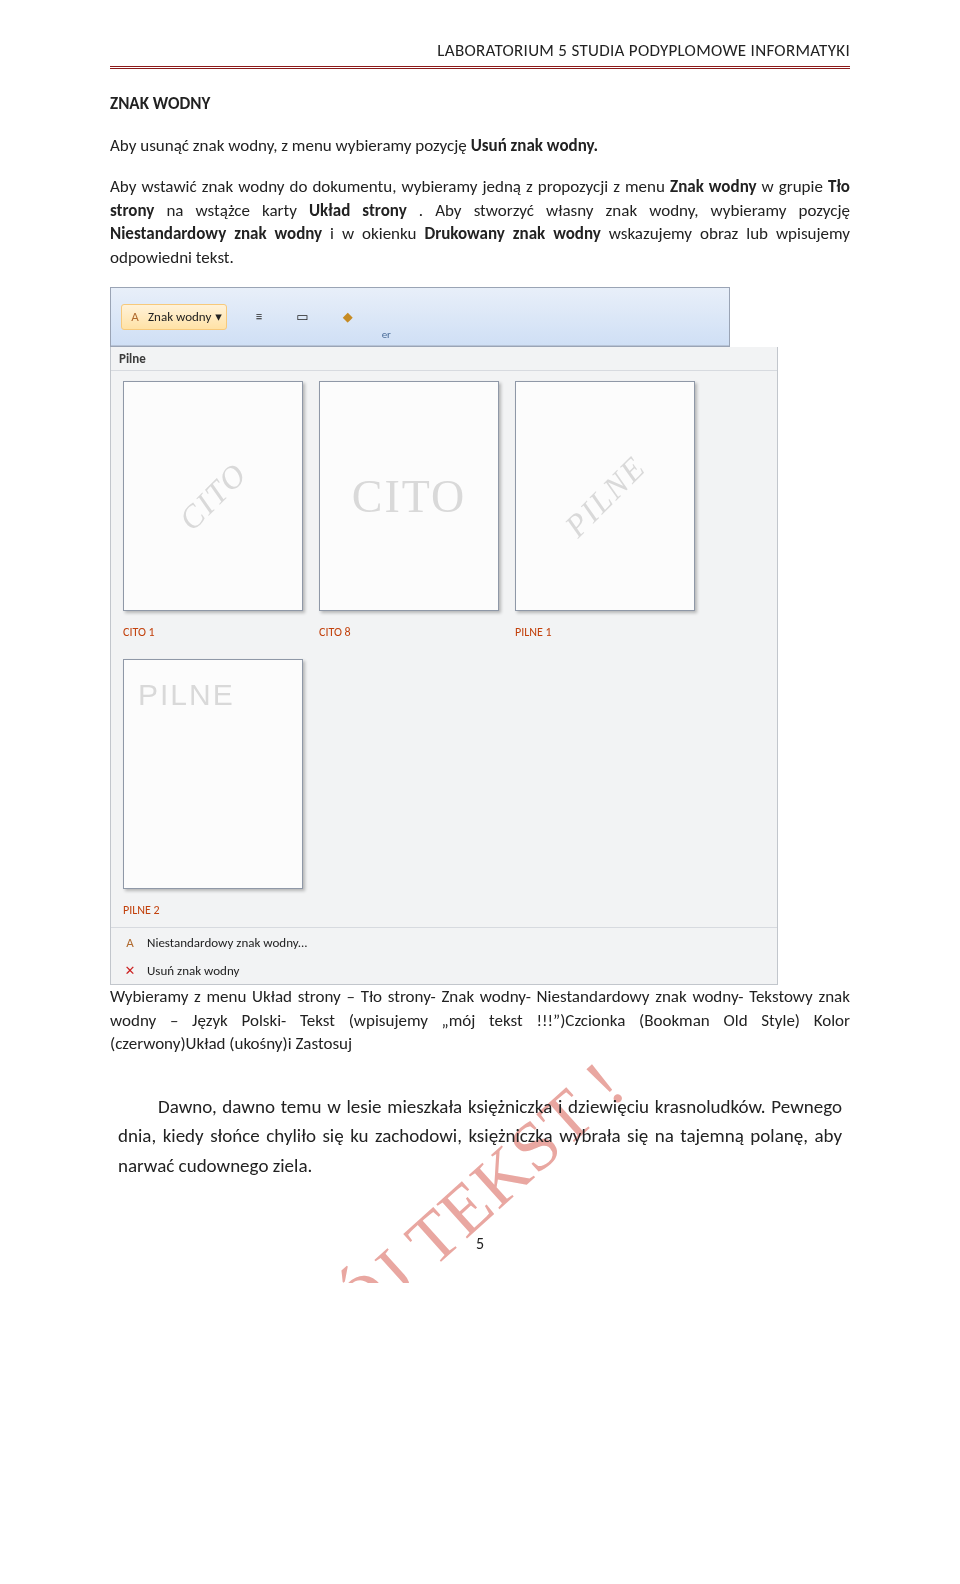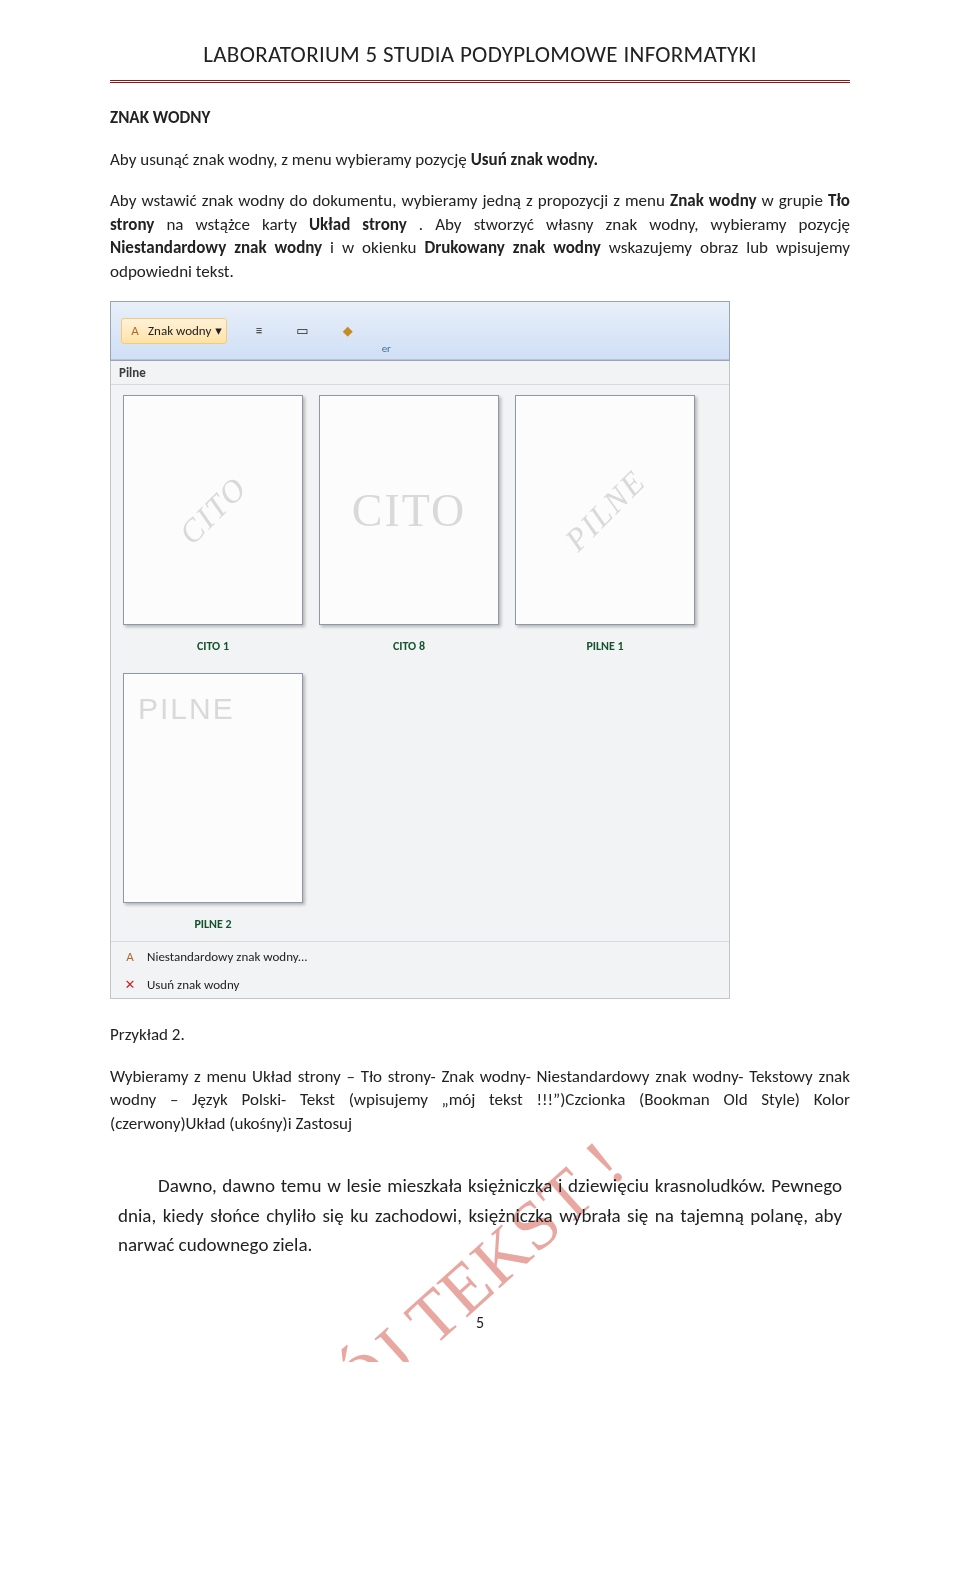--- a/index.html
+++ b/index.html
@@ -8,24 +8,24 @@
     margin: 0 auto;
     background: #fff;
     font-family: Calibri, Arial, sans-serif;
     color: #222;
     font-size: 17px;
   }
   .page {
     padding: 40px 110px 30px 110px;
   }
   .header-title {
-    text-align: center;
-    font-size: 23px;
+    text-align: right;
+    font-size: 17px;
     letter-spacing: 0.3px;
-    margin-bottom: 12px;
+    margin-bottom: 5px;
   }
   .header-rule {
     border: none;
     border-top: 3px double #8b1a1a;
     margin-bottom: 24px;
   }
   h2.section {
     font-weight: bold;
     font-size: 17px;
     margin-bottom: 20px;
@@ -69,21 +69,21 @@
   .ribbon-letter {
     right: 6px;
     top: 0;
     font-size: 11px;
     color: #4b6d99;
     margin-top: 36px;
   }
 
   .gallery-panel {
     background: #f2f3f4;
-    width: 620px;
+    width: 668px;
     border: 1px solid #c2c6cc;
     border-top: none;
     font-size: 13px;
   }
   .gallery-head {
     padding: 4px 8px;
     font-weight: bold;
     color: #3b3b3b;
     border-bottom: 1px solid #d7dadf;
   }
@@ -117,25 +117,24 @@
   .wm-top {
     position: absolute;
     top: 18px;
     left: 14px;
     transform: none;
     font-size: 30px;
     font-style: normal;
     font-family: Arial, sans-serif;
   }
   .thumb-label {
-    text-align: center;
+    text-align: left;
     font-size: 12px;
-    color: #14532d;
+    color: #c2410c;
     padding: 14px 0 6px 0;
-    font-weight: bold;
   }
   .menu-footer {
     border-top: 1px solid #d7dadf;
   }
   .menu-item {
     display: flex;
     align-items: center;
     gap: 8px;
     padding: 5px 10px;
     font-size: 13px;
@@ -272,21 +271,20 @@
         <span class="menu-icon a">A</span>
         <span>Niestandardowy znak wodny...</span>
       </div>
       <div class="menu-item">
         <span class="menu-icon x">✕</span>
         <span>Usuń znak wodny</span>
       </div>
     </div>
   </div>
 
-  <p class="body" style="margin-top:24px;">Przykład 2.</p>
 
   <p class="body">Wybieramy z menu Układ strony – Tło strony- Znak wodny- Niestandardowy znak wodny- Tekstowy znak wodny – Język Polski- Tekst (wpisujemy „mój tekst !!!”)Czcionka (Bookman Old Style) Kolor (czerwony)Układ (ukośny)i Zastosuj</p>
 
   <div class="example-block">
     <div class="example-wm">ÓJ TEKST !</div>
     <p>Dawno, dawno temu w lesie mieszkała księżniczka i dziewięciu krasnoludków. Pewnego dnia, kiedy słońce chyliło się ku zachodowi, księżniczka wybrała się na tajemną polanę, aby narwać cudownego ziela.</p>
   </div>
 
   <div class="page-num">5</div>
 

